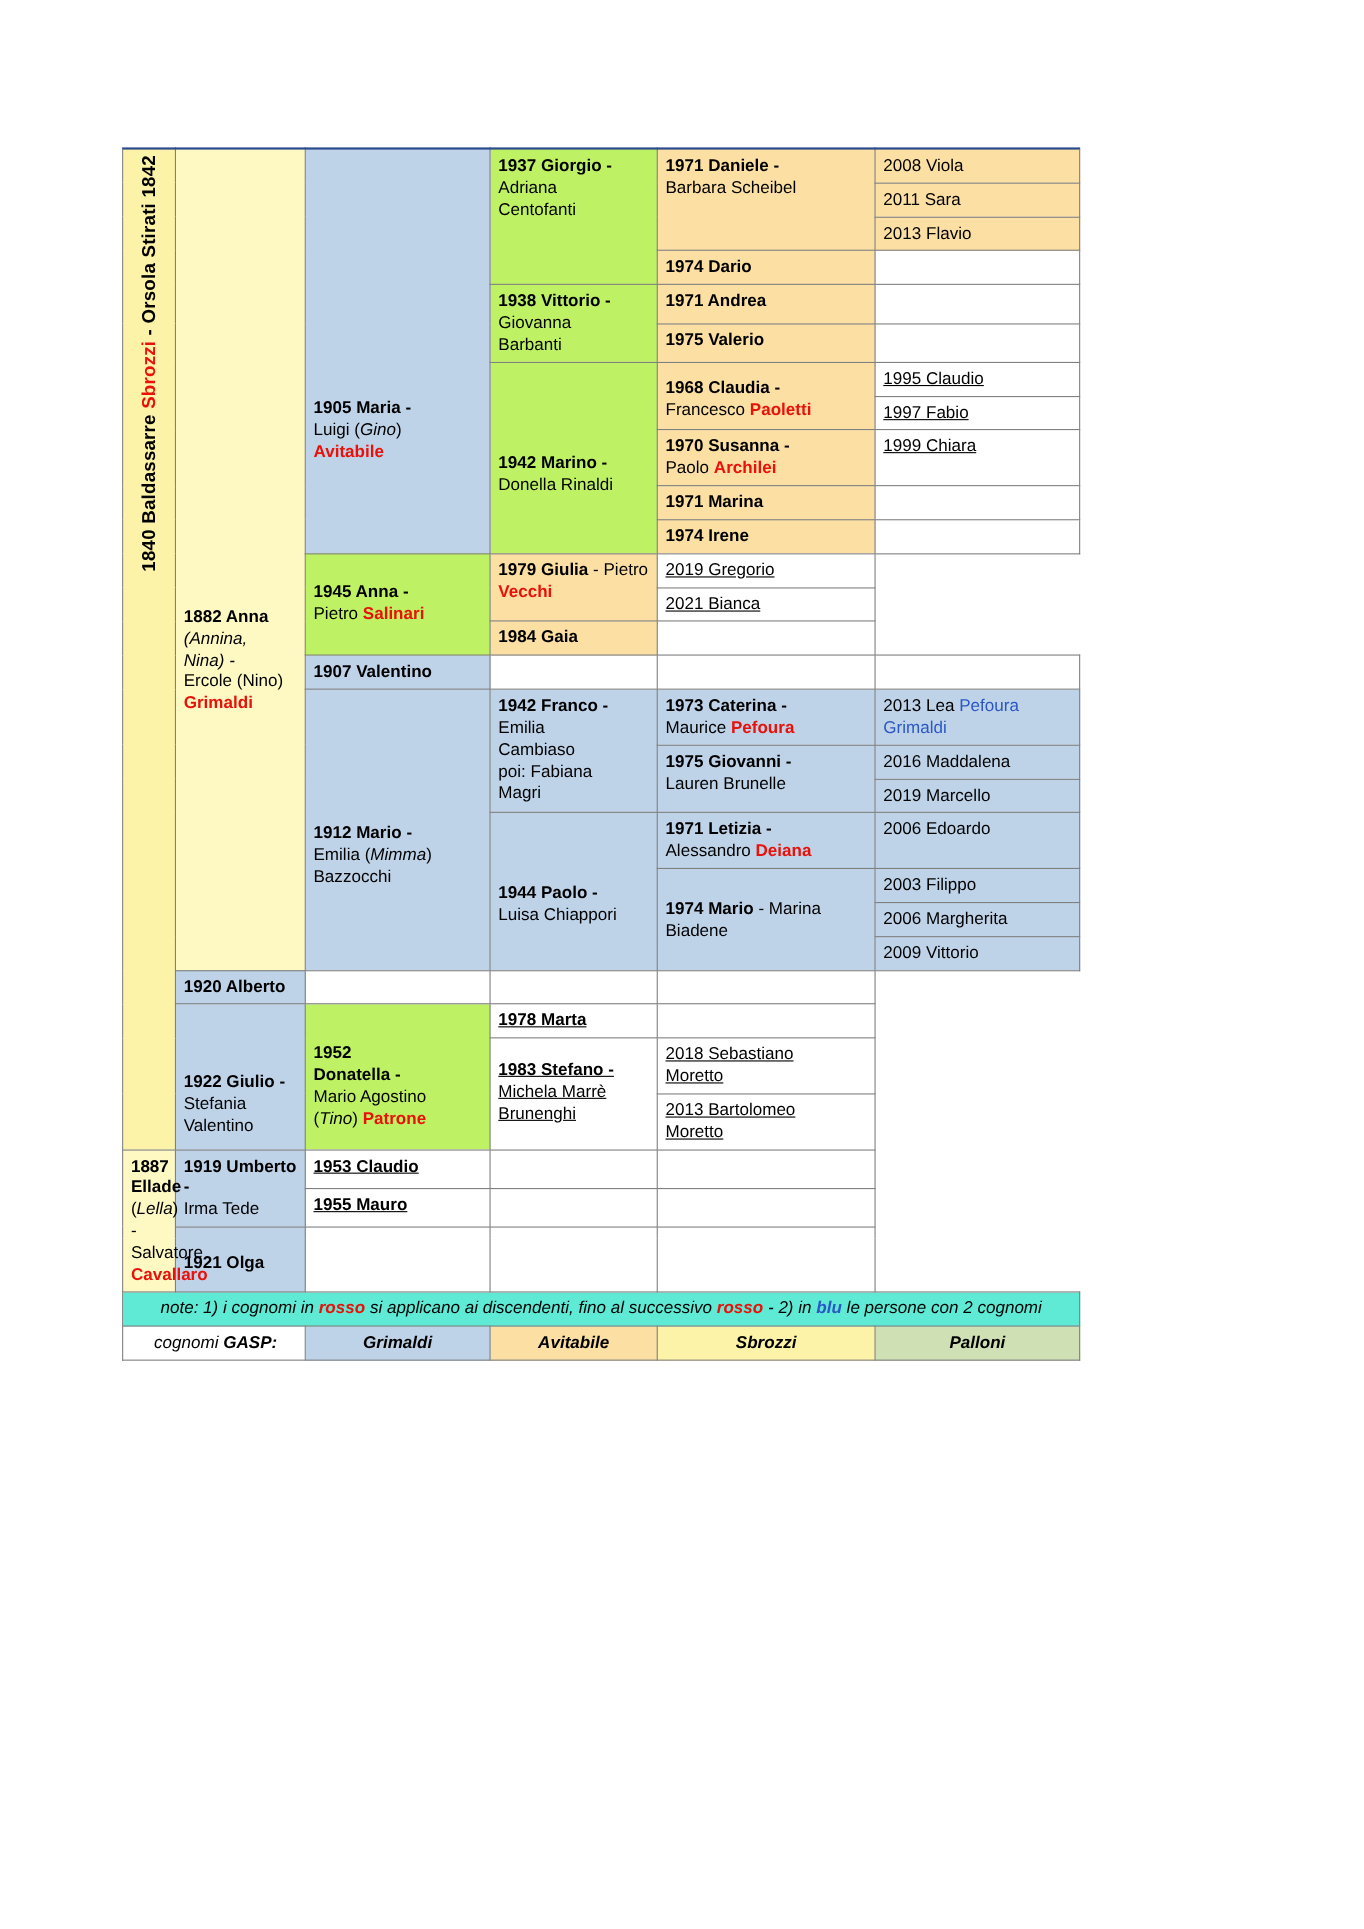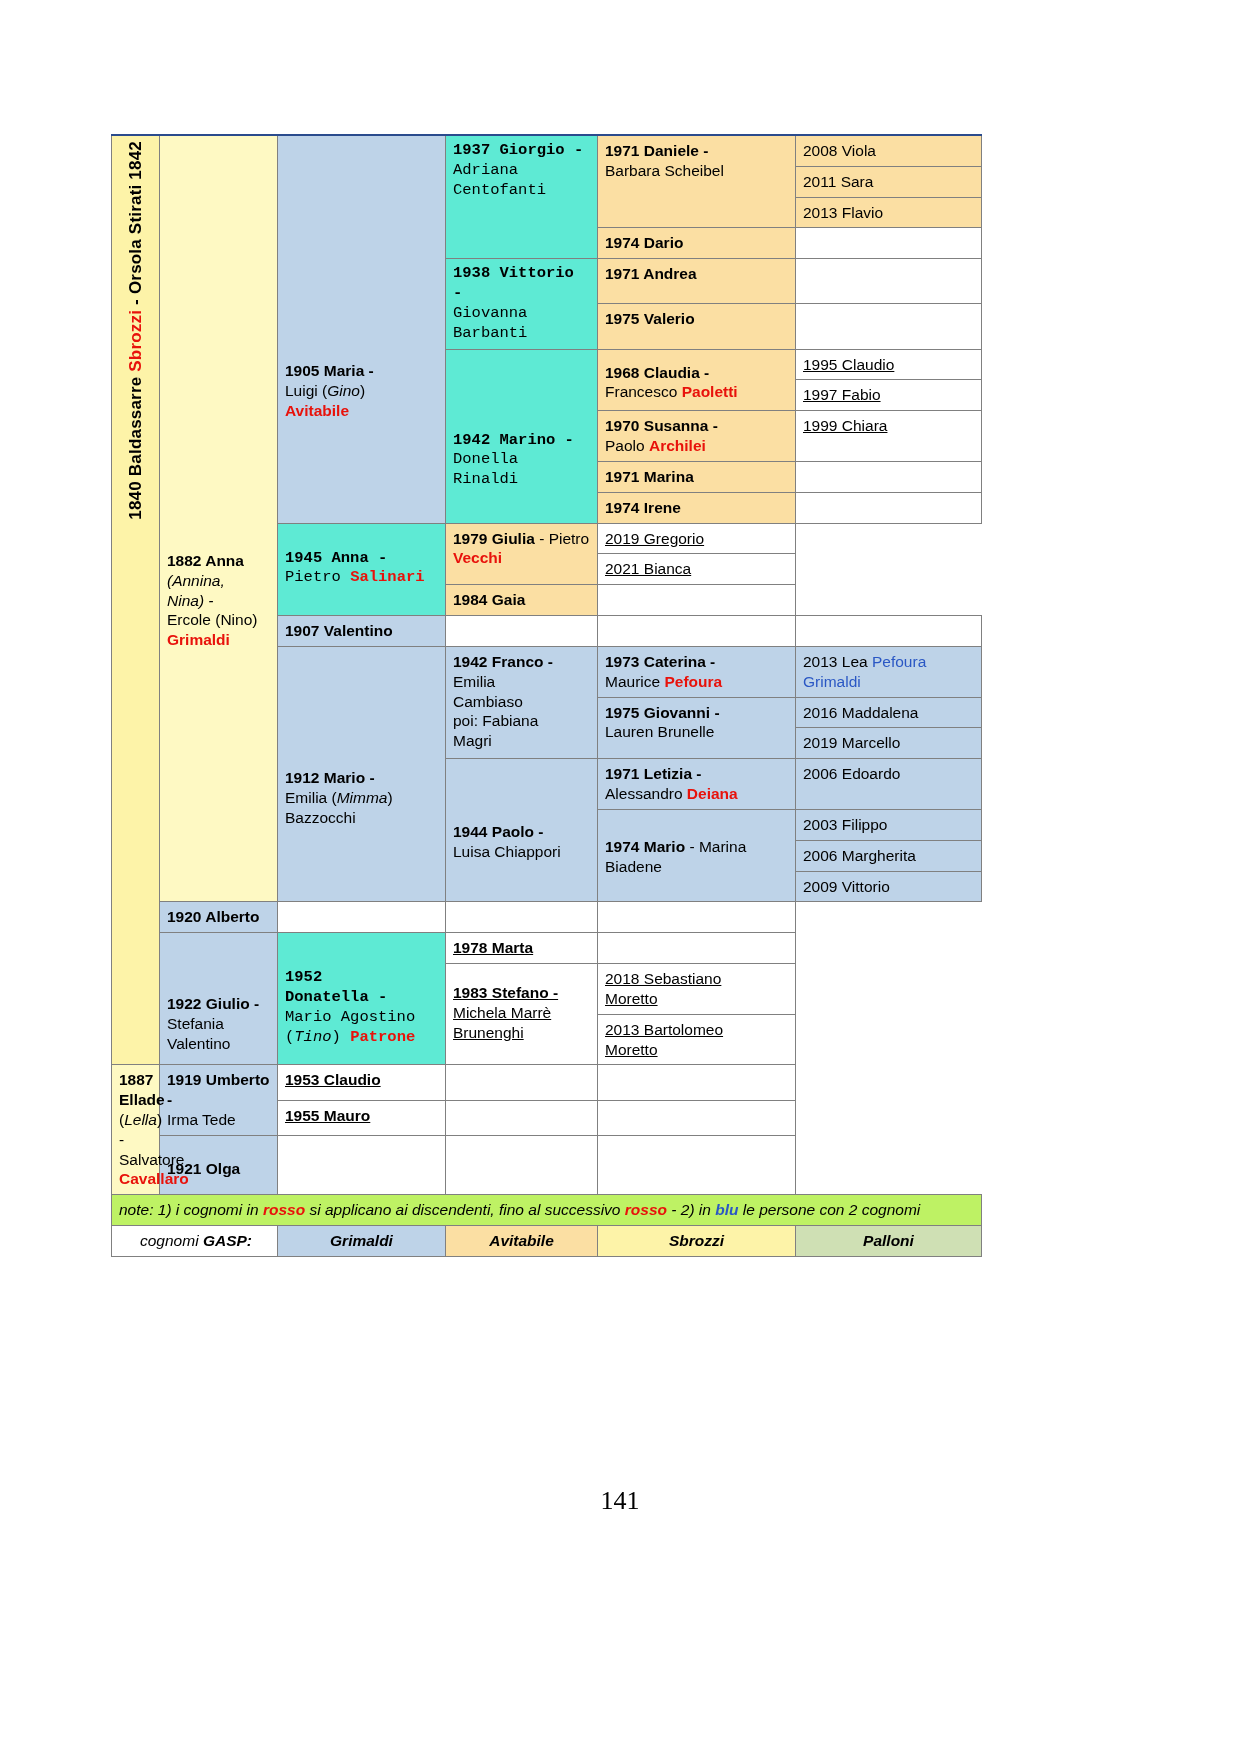--- a/index.html
+++ b/index.html
@@ -36,21 +36,21 @@
     border: 1px solid #808080;
     vertical-align: top;
     padding: 5px 7px 5px 7px;
     font-size: 15.5px;
     line-height: 1.28;
   }
   
   .gen0 { background: #fdf3a8; width: 48px; }
   .gen1 { background: #fef9c3; width: 118px; }
   .gen2 { background: #bed3e8; width: 168px; }
-  .gen3 { background: #5eead4; width: 152px; font-family: Liberation Mono, monospace; }
+  .gen3 { background: #bef264; width: 152px; }
   .gen4 { background: #fbdfa3; width: 198px; }
   .gen5 { background: #fbdfa3; width: 186px; margin-left: 40px; }
 
   .blue { background: #bed3e8 !important; }
   .orange { background: #fbdfa3 !important; }
   .white { background: #ffffff !important; text-decoration: underline; }
   .yellow { background: #fdf3a8 !important; }
   .green { background: #cfe0b4 !important; }
 
   td.rot {
@@ -69,26 +69,27 @@
   }
   b, .b { font-weight: bold; }
   .red { color: #e8120b; font-weight: bold; }
   .bluetxt { color: #2a57c4; }
   .ital { font-style: italic; }
 
   
   .dotted-top { border-top: 1px dotted #666 !important; }
 
   .note-row td {
-    background: #bef264;
+    background: #5eead4;
     border: 1px solid #2a4b8d;
     border-top: 2px solid #2a4b8d;
     font-size: 14.5px;
     font-style: italic;
     padding: 6px 10px;
+    text-align: center;
   }
   .legend-row td {
     border: 1px solid #2a4b8d;
     font-size: 19px;
     font-weight: bold;
     font-style: italic;
     text-align: center;
     padding: 7px 4px;
   }
   .legend-label {
@@ -408,14 +409,13 @@
           </td>
           <td class="blue">Grimaldi</td>
           <td class="orange">Avitabile</td>
           <td class="yellow">Sbrozzi</td>
           <td class="green">Palloni</td>
         </tr>
       </tbody>
     </table>
   </div>
 
-  <div class="page-number">141</div>
 </div>
 
 </body></html>

